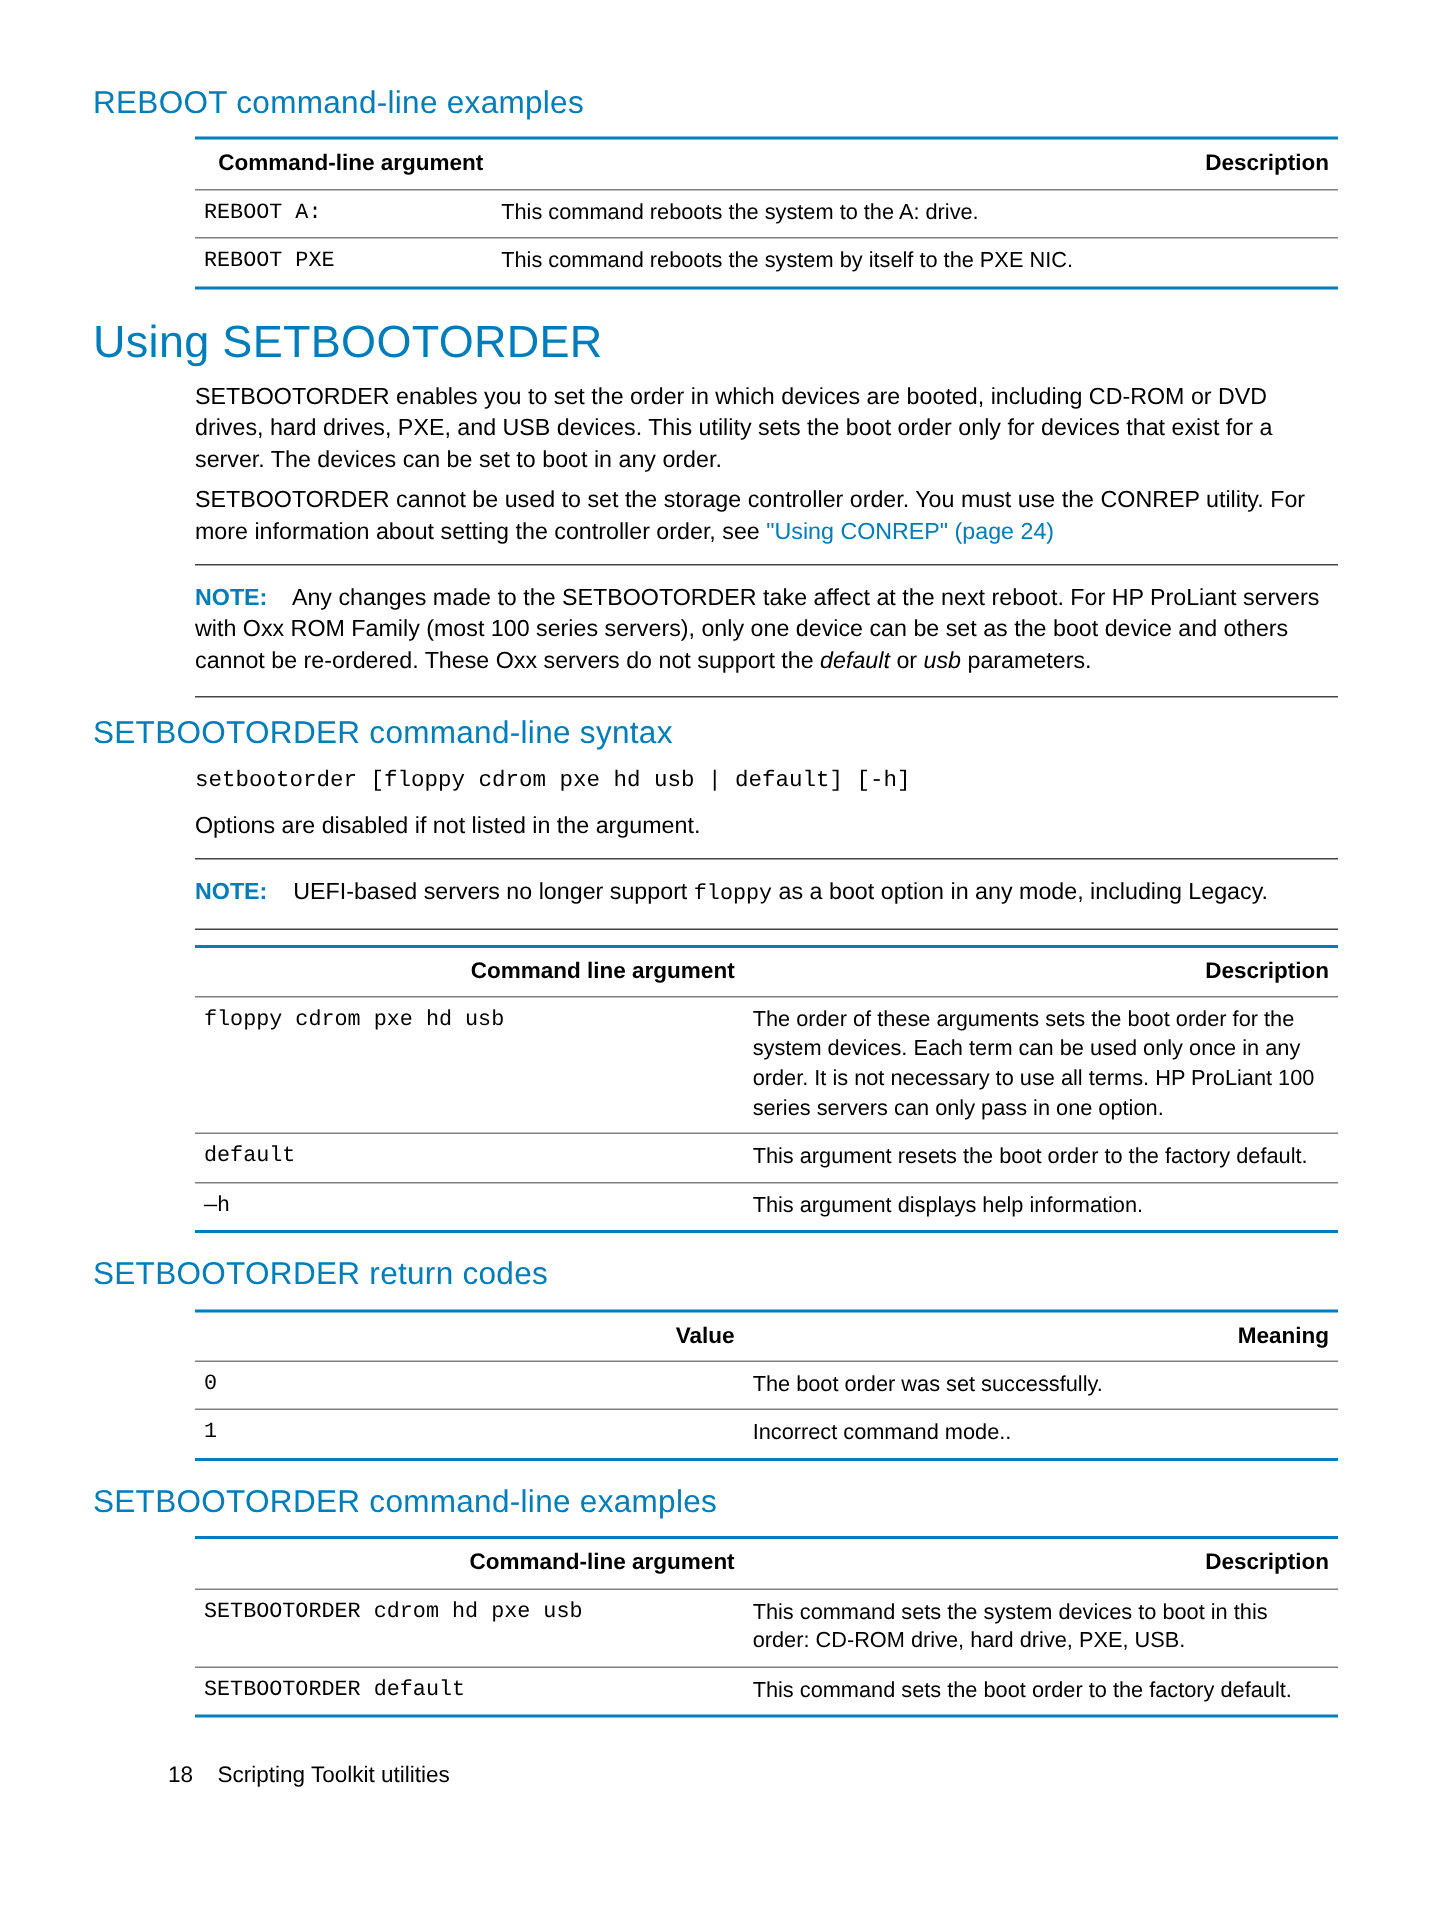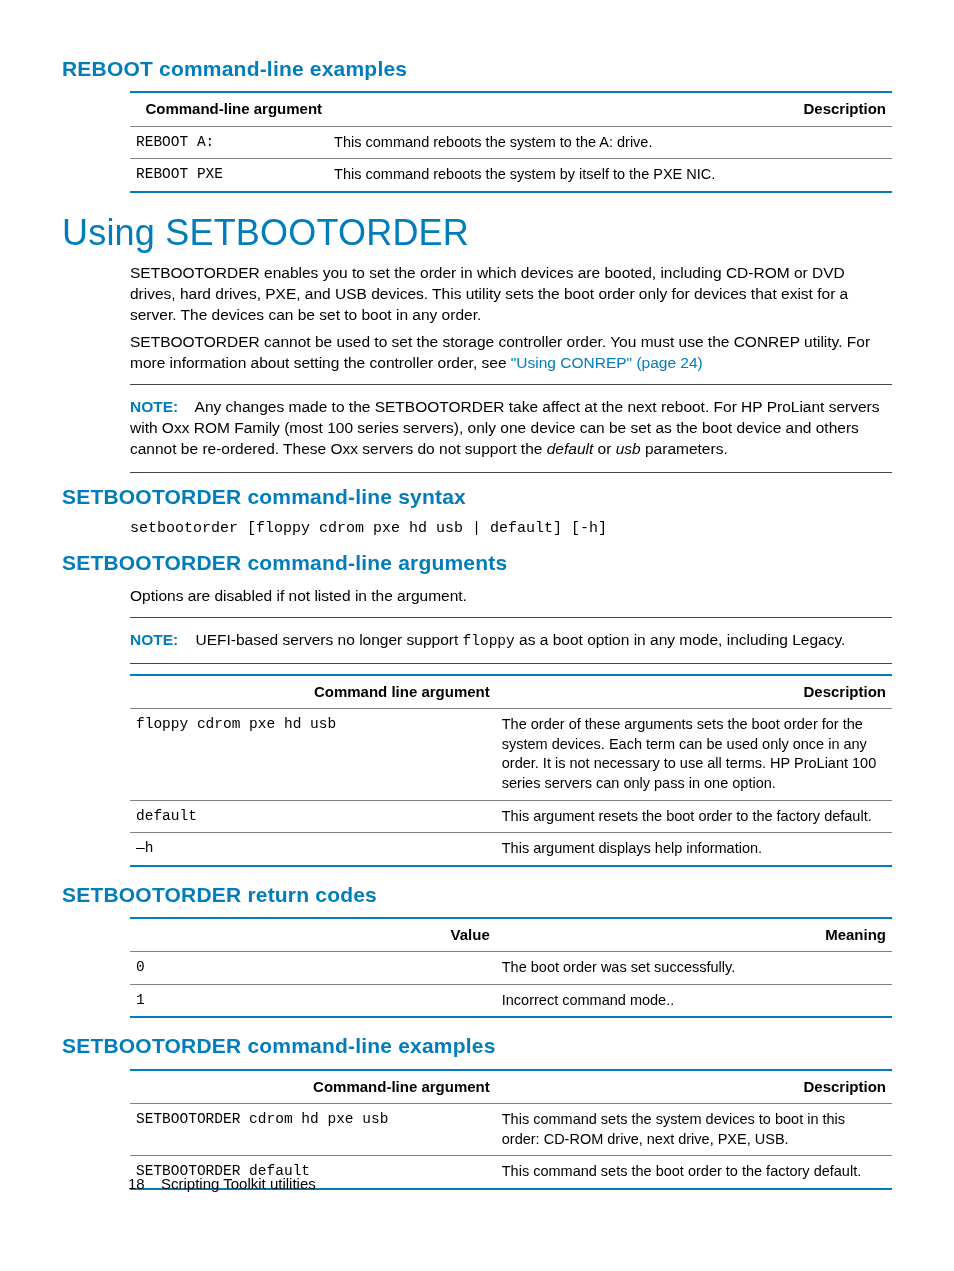--- a/index.html
+++ b/index.html
@@ -6,31 +6,31 @@
     font-family: Arial, Helvetica, sans-serif;
     margin: 0;
     padding: 55px 62px 30px 62px;
     background: #fff;
     color: #000;
     font-size: 15.5px;
     line-height: 1.35;
   }
   h2.section {
     font-family: Arial, Helvetica, sans-serif;
-    font-weight: 700;
+    font-weight: 400;
     color: #007dba;
     font-size: 21px;
     margin: 0 0 8px 0;
     letter-spacing: 0.2px;
   }
   h1.major {
     font-family: Arial, Helvetica, sans-serif;
     font-weight: 300;
     color: #007dba;
-    font-size: 36px;
+    font-size: 30px;
     margin: 16px 0 6px 0;
     letter-spacing: 0.2px;
   }
   .indent {
     padding-left: 68px;
   }
   table {
     border-collapse: collapse;
     width: 100%;
     margin-top: 6px;
@@ -78,21 +78,21 @@
     font-style: italic;
   }
   pre.codeblock {
     font-family: Liberation Mono, monospace;
     font-size: 15px;
     margin: 4px 0 10px 0;
   }
   .footer {
     position: absolute;
     bottom: 40px;
-    left: 66px;
+    left: 50px;
   }
   .footer-pg {
     font-size: 15px;
     margin-right: 12px;
   }
   .footer-title {
     font-size: 15px;
   }
   .page {
     position: relative;
@@ -138,21 +138,20 @@
       <span>Any changes made to the SETBOOTORDER take affect at the next reboot. For HP ProLiant servers with Oxx ROM Family (most 100 series servers), only one device can be set as the boot device and others cannot be re-ordered. These Oxx servers do not support the </span><span class="italic">default</span><span> or </span><span class="italic">usb</span><span> parameters.</span>
     </p>
   </div>
 </div>
 
 <h2 class="section">SETBOOTORDER command-line syntax</h2>
 <div class="indent">
   <pre class="codeblock">setbootorder [floppy cdrom pxe hd usb | default] [-h]</pre>
 </div>
 
-<h2 class="section">SETBOOTORDER command-line arguments</h2>
 <div class="indent">
   <p>Options are disabled if not listed in the argument.</p>
   <div class="note-block">
     <p>
       <span class="note-label">NOTE:</span>&nbsp;&nbsp;&nbsp;
       <span>UEFI-based servers no longer support </span><span class="mono">floppy</span><span> as a boot option in any mode, including Legacy.</span>
     </p>
   </div>
   <table>
     <thead>
@@ -205,21 +204,21 @@
   <table>
     <thead>
           <tr>
       <th style="width:48%">Command-line argument</th>
       <th>Description</th>
     </tr>
         </thead>
     <tbody>
       <tr>
         <td class="mono">SETBOOTORDER cdrom hd pxe usb</td>
-        <td>This command sets the system devices to boot in this order: CD-ROM drive, next drive, PXE, USB.</td>
+        <td>This command sets the system devices to boot in this order: CD-ROM drive, hard drive, PXE, USB.</td>
       </tr>
       <tr>
         <td class="mono">SETBOOTORDER default</td>
         <td>This command sets the boot order to the factory default.</td>
       </tr>
     </tbody>
   </table>
 </div>
 
 <div class="footer">

